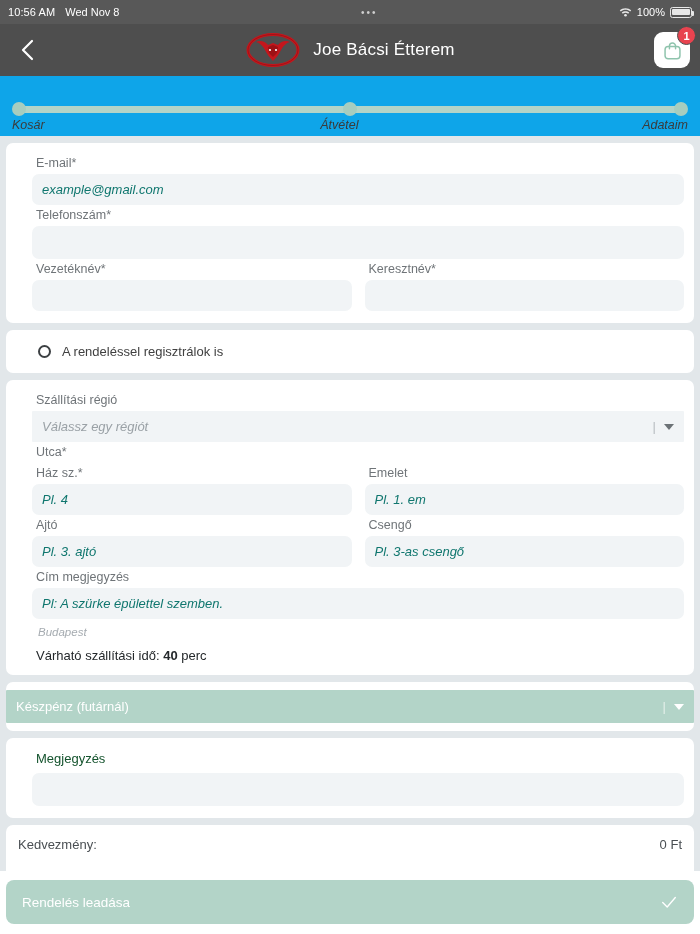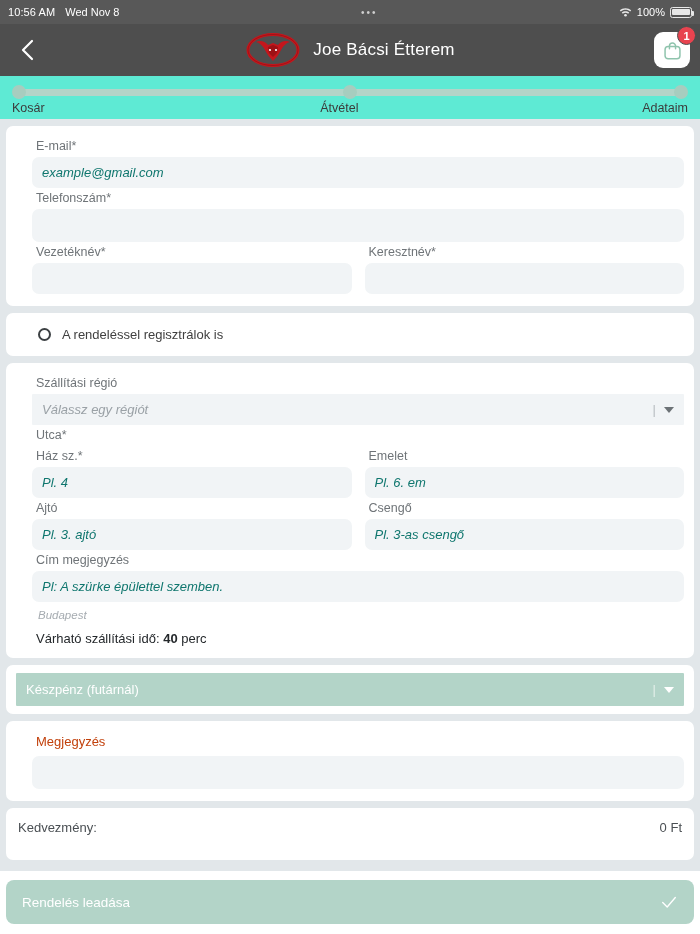--- a/index.html
+++ b/index.html
@@ -70,21 +70,21 @@
     position: absolute; top: -6px; right: -6px;
     min-width: 19px; height: 19px; padding: 0 4px;
     background: #e8434f; color: #fff; border-radius: 10px;
     font-size: 11px; font-weight: 700;
     display: flex; align-items: center; justify-content: center;
     border: 1.5px solid #4e4e4e;
   }
 
   
   .stepper-card {
-    background: #5eead4; padding: 9px 12px 4px 12px; flex: 0 0 auto;
+    background: #0ea5e9; padding: 26px 12px 4px 12px; flex: 0 0 auto; font-style: italic;
   }
   .stepper { position: relative; height: 14px; }
   .step-line {
     position: absolute; left: 6px; right: 6px; top: 4px; height: 7px;
     background: #b3d4c8; border-radius: 4px;
   }
   .step-dot {
     position: absolute; top: 0; width: 14px; height: 14px;
     background: #a7cdbf; border-radius: 50%; cursor: pointer;
   }
@@ -150,23 +150,23 @@
 
   .city-note {
     font-size: 11.5px; color: #a6acb1; font-style: italic;
     margin: 7px 0 0 6px;
   }
   .eta {
     font-size: 13px; color: #24282b; margin: 10px 0 0 4px;
   }
   .eta b { font-weight: 700; }
 
-  .pay-card { padding: 8px 10px; }
-
-  .note-title { font-size: 13px; color: #c2410c; margin: 3px 0 7px 4px; }
+  .pay-card { padding: 8px 0; }
+
+  .note-title { font-size: 13px; color: #14532d; margin: 3px 0 7px 4px; }
 
   .totals { padding: 10px 12px 12px 12px; }
   .tot-row {
     display: flex; justify-content: space-between; align-items: baseline;
     font-size: 13px; color: #4a4f53; padding: 2px 0;
   }
   .tot-row.big { margin-top: 7px; }
 
   
   .footer {
@@ -299,21 +299,21 @@
       <div class="row2">
         <div>
           <div class="fld-label">Ház sz.*</div>
           <div class="fld">
             <span>Pl. 4</span>
           </div>
         </div>
         <div>
           <div class="fld-label">Emelet</div>
           <div class="fld">
-            <span>Pl. 6. em</span>
+            <span>Pl. 1. em</span>
           </div>
         </div>
       </div>
 
       <div class="row2">
         <div>
           <div class="fld-label">Ajtó</div>
           <div class="fld">
             <span>Pl. 3. ajtó</span>
           </div>

